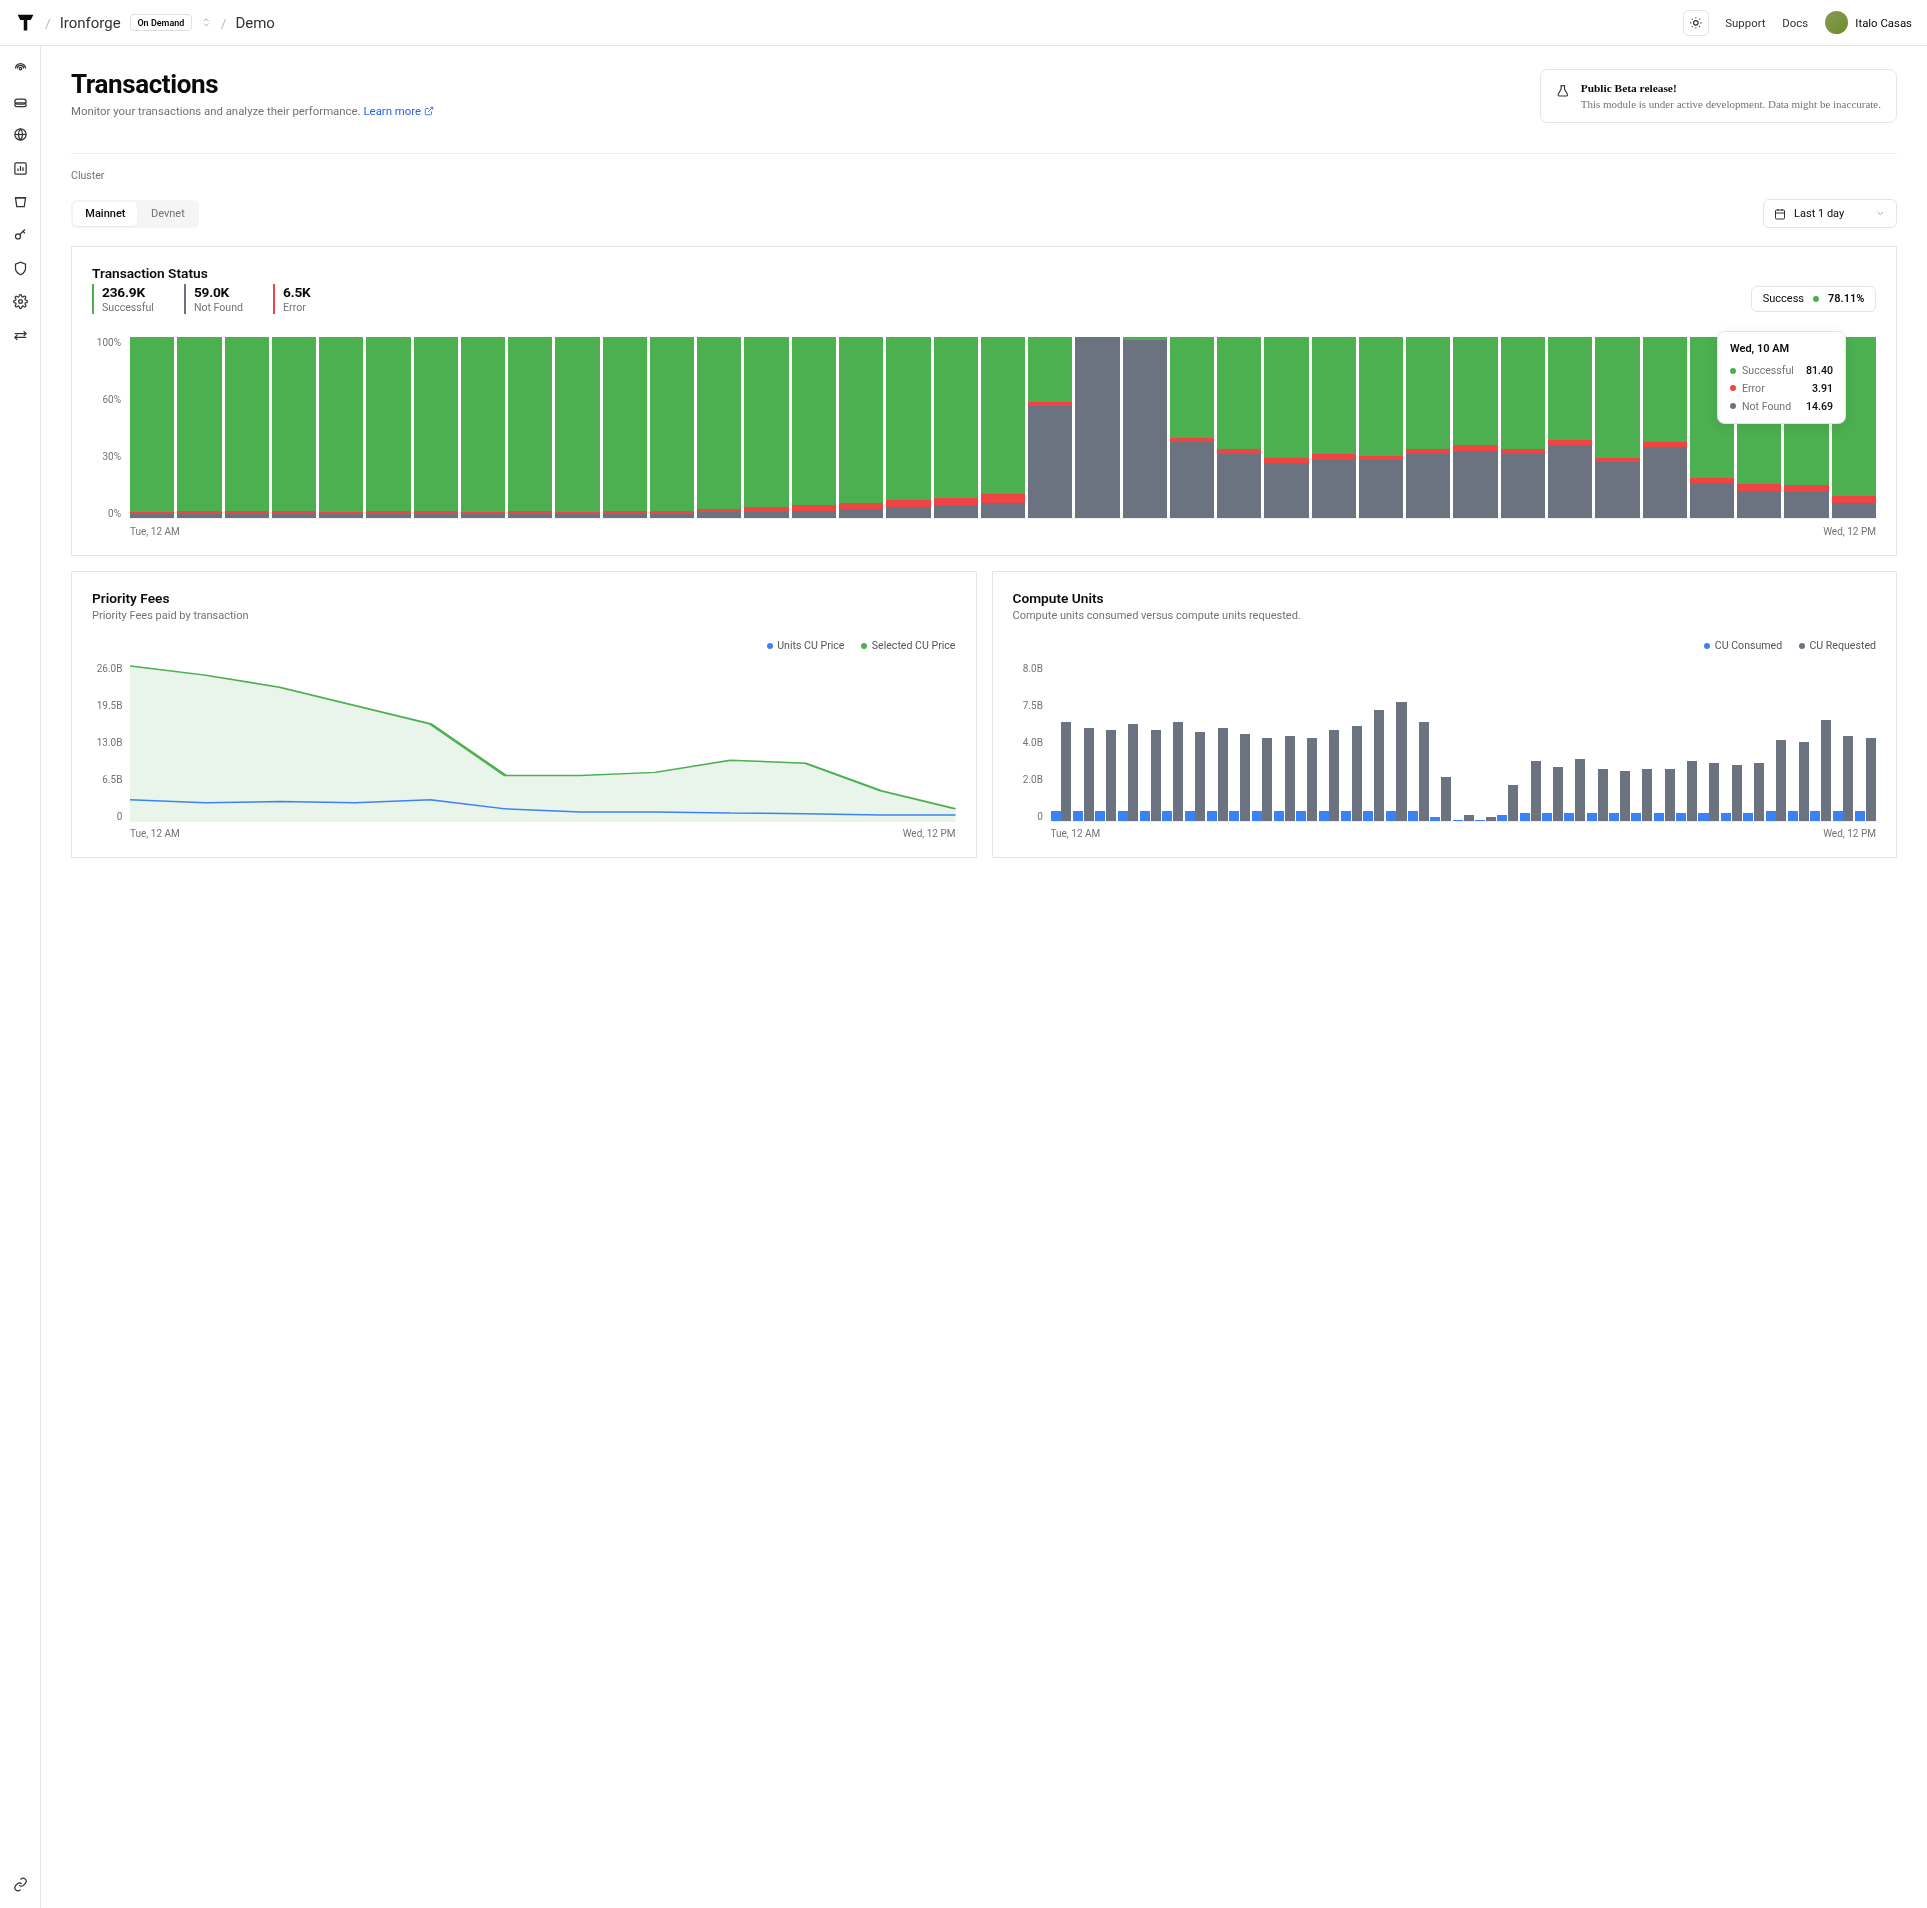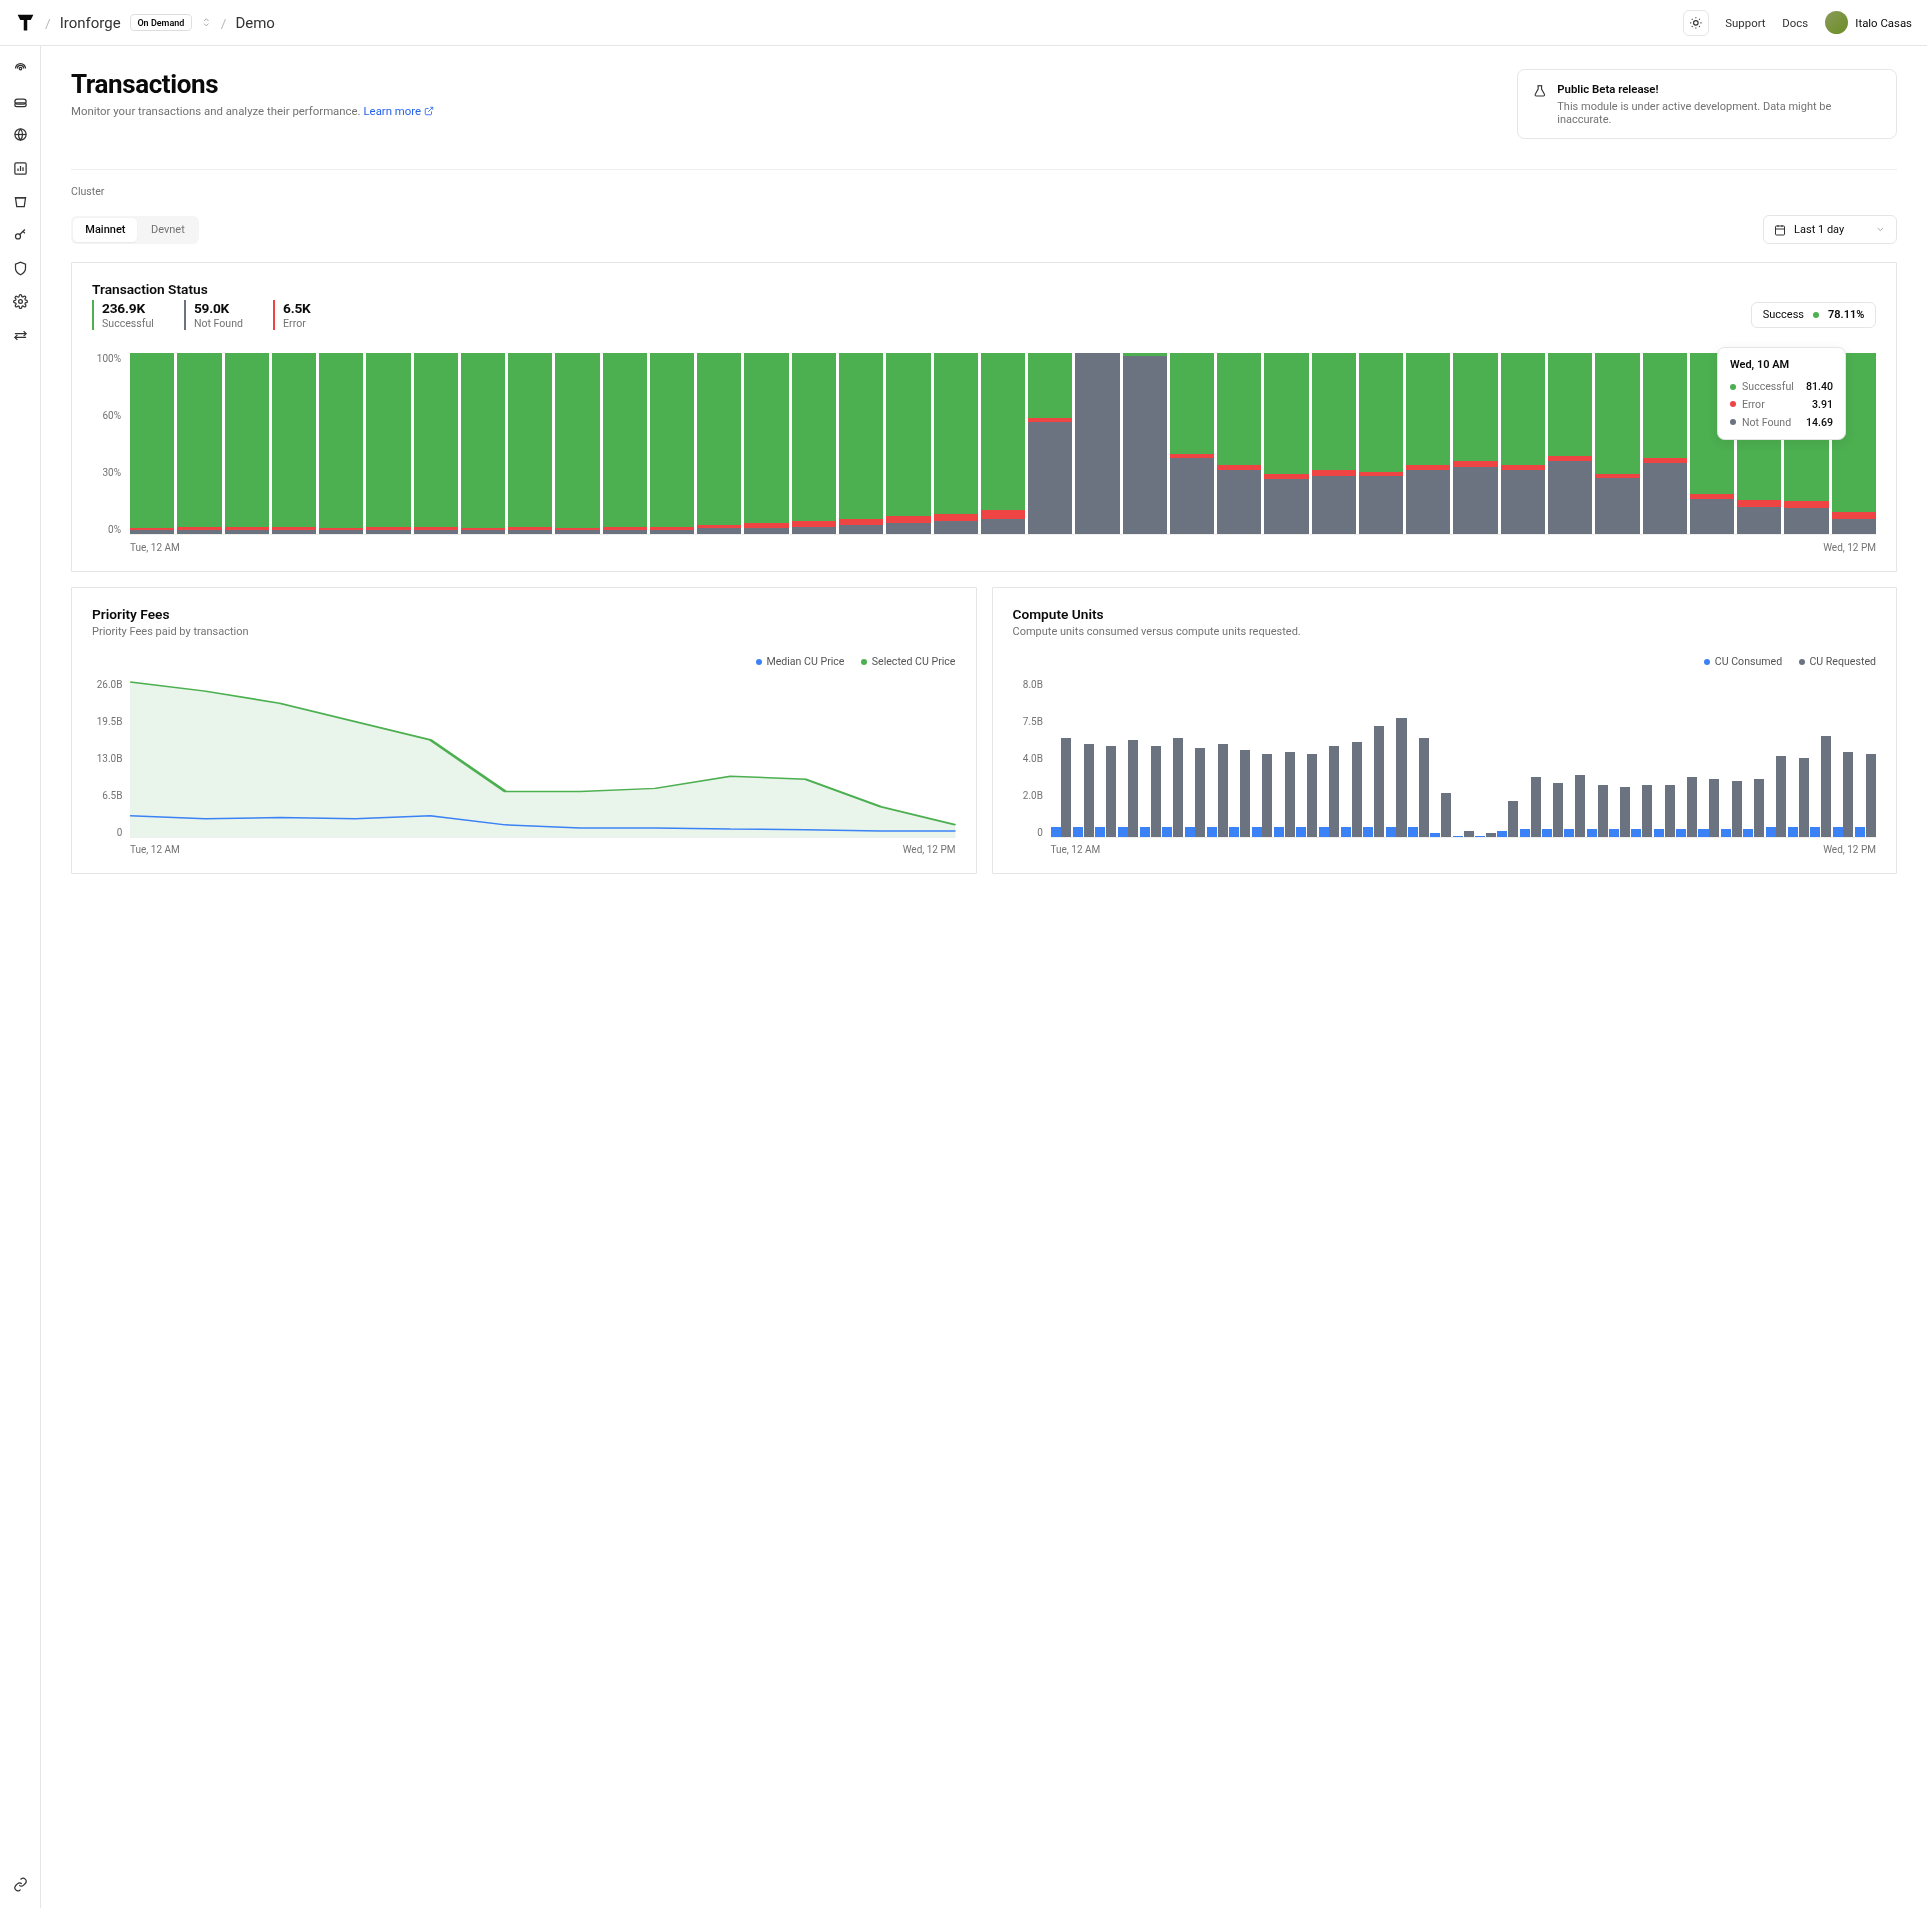--- a/index.html
+++ b/index.html
@@ -18,21 +18,21 @@
 .user-block { display: flex; align-items: center; gap: 7.6px; font-size: 11.4px; }
 .layout { display: flex; }
 .sidebar { width: 41px; border-right: 0.8px solid #e5e5e5; display: flex; flex-direction: column; align-items: center; padding-top: 13.7px; gap: 16.7px; min-height: calc(100vh - 46px); position: relative; }
 .sidebar-icon { width: 16.7px; height: 16.7px; color: #333; cursor: pointer; display: flex; align-items: center; justify-content: center; }
 .sidebar-bottom { position: absolute; bottom: 15px; }
 .main { flex: 1; padding: 23px 30px; }
 .page-header { display: flex; justify-content: space-between; align-items: flex-start; gap: 30px; margin-bottom: 30px; }
 .page-title { font-size: 26px; font-weight: 700; letter-spacing: -0.4px; margin-bottom: 4.6px; }
 .page-subtitle { font-size: 11.4px; color: #737373; }
 .learn-more { color: #2563eb; cursor: pointer; display: inline-flex; align-items: center; gap: 3px; }
-.beta-notice { border: 0.8px solid #e5e5e5; border-radius: 7.6px; padding: 12px 15px; display: flex; gap: 10.6px; align-items: flex-start; max-width: 380px; }
+.beta-notice { border: 0.8px solid #e5e5e5; border-radius: 7.6px; padding: 12px 15px; display: flex; gap: 10.6px; align-items: flex-start; max-width: 380px; font-family: Liberation Serif, serif; }
 .beta-icon { flex-shrink: 0; margin-top: 1.5px; }
 .beta-title { font-weight: 600; font-size: 11.4px; margin-bottom: 3.8px; }
 .beta-desc { font-size: 11px; color: #737373; }
 .divider { border: none; border-top: 0.8px solid #eee; margin-bottom: 15px; }
 .filters-row { display: flex; justify-content: space-between; align-items: flex-end; margin-bottom: 18px; }
 .cluster-label { font-size: 10.6px; color: #737373; margin-bottom: 18px; }
 .segmented { display: inline-flex; background: #f5f5f5; border-radius: 6px; padding: 2.3px; gap: 1.5px; }
 .seg-item { padding: 5.3px 12px; border-radius: 4.6px; font-size: 11px; cursor: pointer; color: #737373; }
 .seg-item.active { background: #fff; color: #0a0a0a; font-weight: 500; box-shadow: 0 0.8px 1.5px rgba(0,0,0,0.05); }
 .date-picker { border: 0.8px solid #e5e5e5; border-radius: 6px; padding: 6.8px 10.6px; display: flex; align-items: center; gap: 7.6px; cursor: pointer; font-size: 11px; }
@@ -501,21 +501,21 @@
       </div>
     </div>
 
     <div class="two-col">
       <div class="card">
         <div class="card-title">Priority Fees</div>
         <div class="card-subtitle">Priority Fees paid by transaction</div>
         <div class="legend">
           <span class="legend-item">
               <span class="dot blue"></span>
-              <span>Median CU Price</span>
+              <span>Units CU Price</span>
             </span>
           <span class="legend-item">
               <span class="dot green"></span>
               <span>Selected CU Price</span>
             </span>
         </div>
         <div class="area-chart">
           <div class="small-y-axis">
             <span>26.0B</span>
             <span>19.5B</span>

